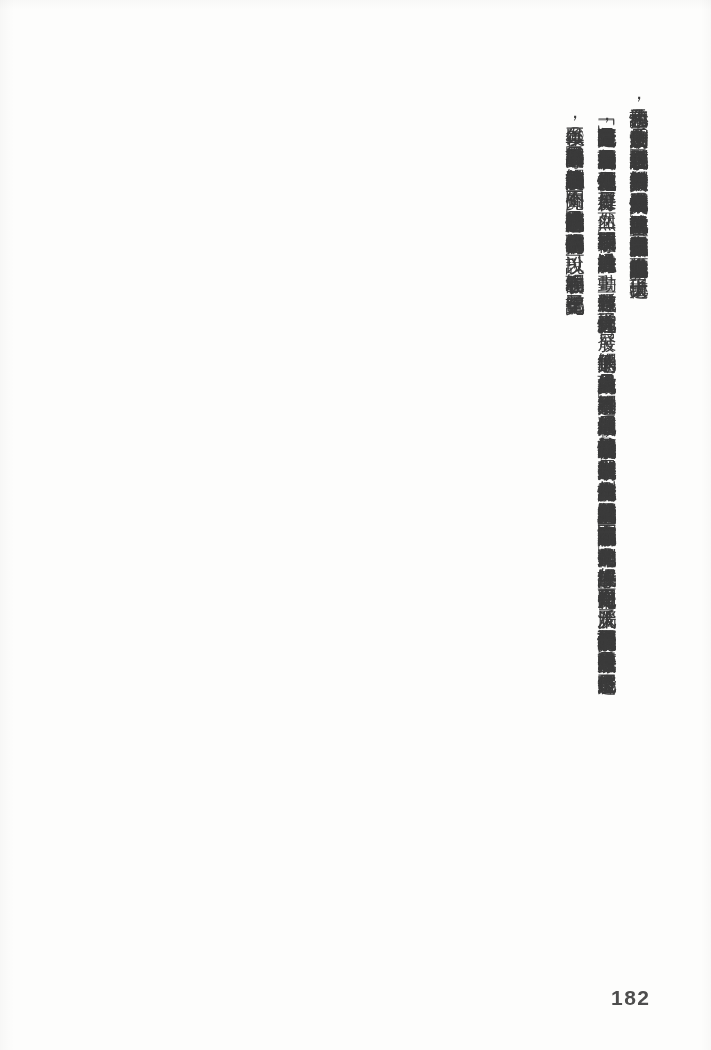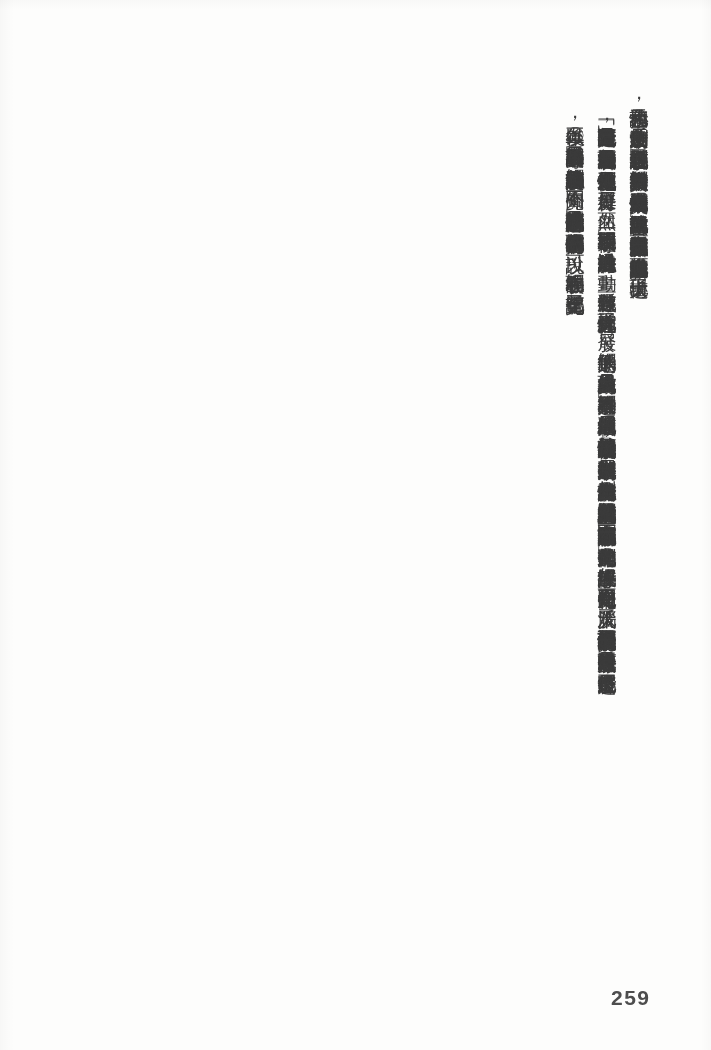--- a/index.html
+++ b/index.html
@@ -63,14 +63,14 @@
 </style>
 </head>
 <body>
 
 <div class="page">
   <div class="text-block">
     <p>小說和色情元素，創造了女劍士凌辱的類別。該類別在形式上也包含了「觸手凌辱」，對奇幻和觸手的復興有很大貢獻。在過去奇幻風潮的形式美上加入色情要素，「記號化」成成人世代的共通語言後，一度面臨低潮期的幻想類漫畫重新找回了生命力，漫畫方面也借助動畫和輕小說重新復甦，出現了大逆轉。</p>
     <p class="indent">無論是「乳首殘像」還是「斷面圖」，都是一般漫畫和成人漫畫兩邊皆能看見的表現，卻在成人漫畫界壓倒性地進化更快、發展得更好。然而，「觸手」卻跟這兩種表現不一樣，透過成人漫畫以外的一般雜誌、動畫、遊戲等各種媒體，實現了綜合性的進化、發展。觸手的低迷期，終究只是成人漫畫界內的現象，「觸手」本身在這段期間，依然緩緩地發展出獨自的類別。始於『超神傳說』的暴力・色情觸手動畫成為長篇系列後，其影響力也擴展到動畫以外的類別。例如少年漫畫雜誌的色情喜劇上，章魚或烏賊狀的觸手還是一樣繼續調戲了女主角們，而不閱讀成人漫畫的讀者層也都認識「觸手」的存在。前文雖提到「九〇年代的停滯」，但或許觸手並沒停滯，而是在不知不覺間日常化，洗腦了大眾。讀者們在不自覺的情況下被植入了理解觸手表現的能力，只不過後來隨著時代改變而浮上了表面。是不是也能這麼解釋呢？</p>
     <p class="indent">〇五年以後，業界出版了許多「觸手凌辱」的專門選集，使觸手類作品的認知度和粉絲都有所增加。不知不覺間，成人漫畫讀者只要聽到「觸手」就能想起色情的畫面，相信作品中出現的觸手全都與色情有關。可以說，觸手的存在和表現，都已完全記號化了。</p>
   </div>
-  <div class="page-number">259</div>
+  <div class="page-number">182</div>
 </div>
 
 </body></html>

